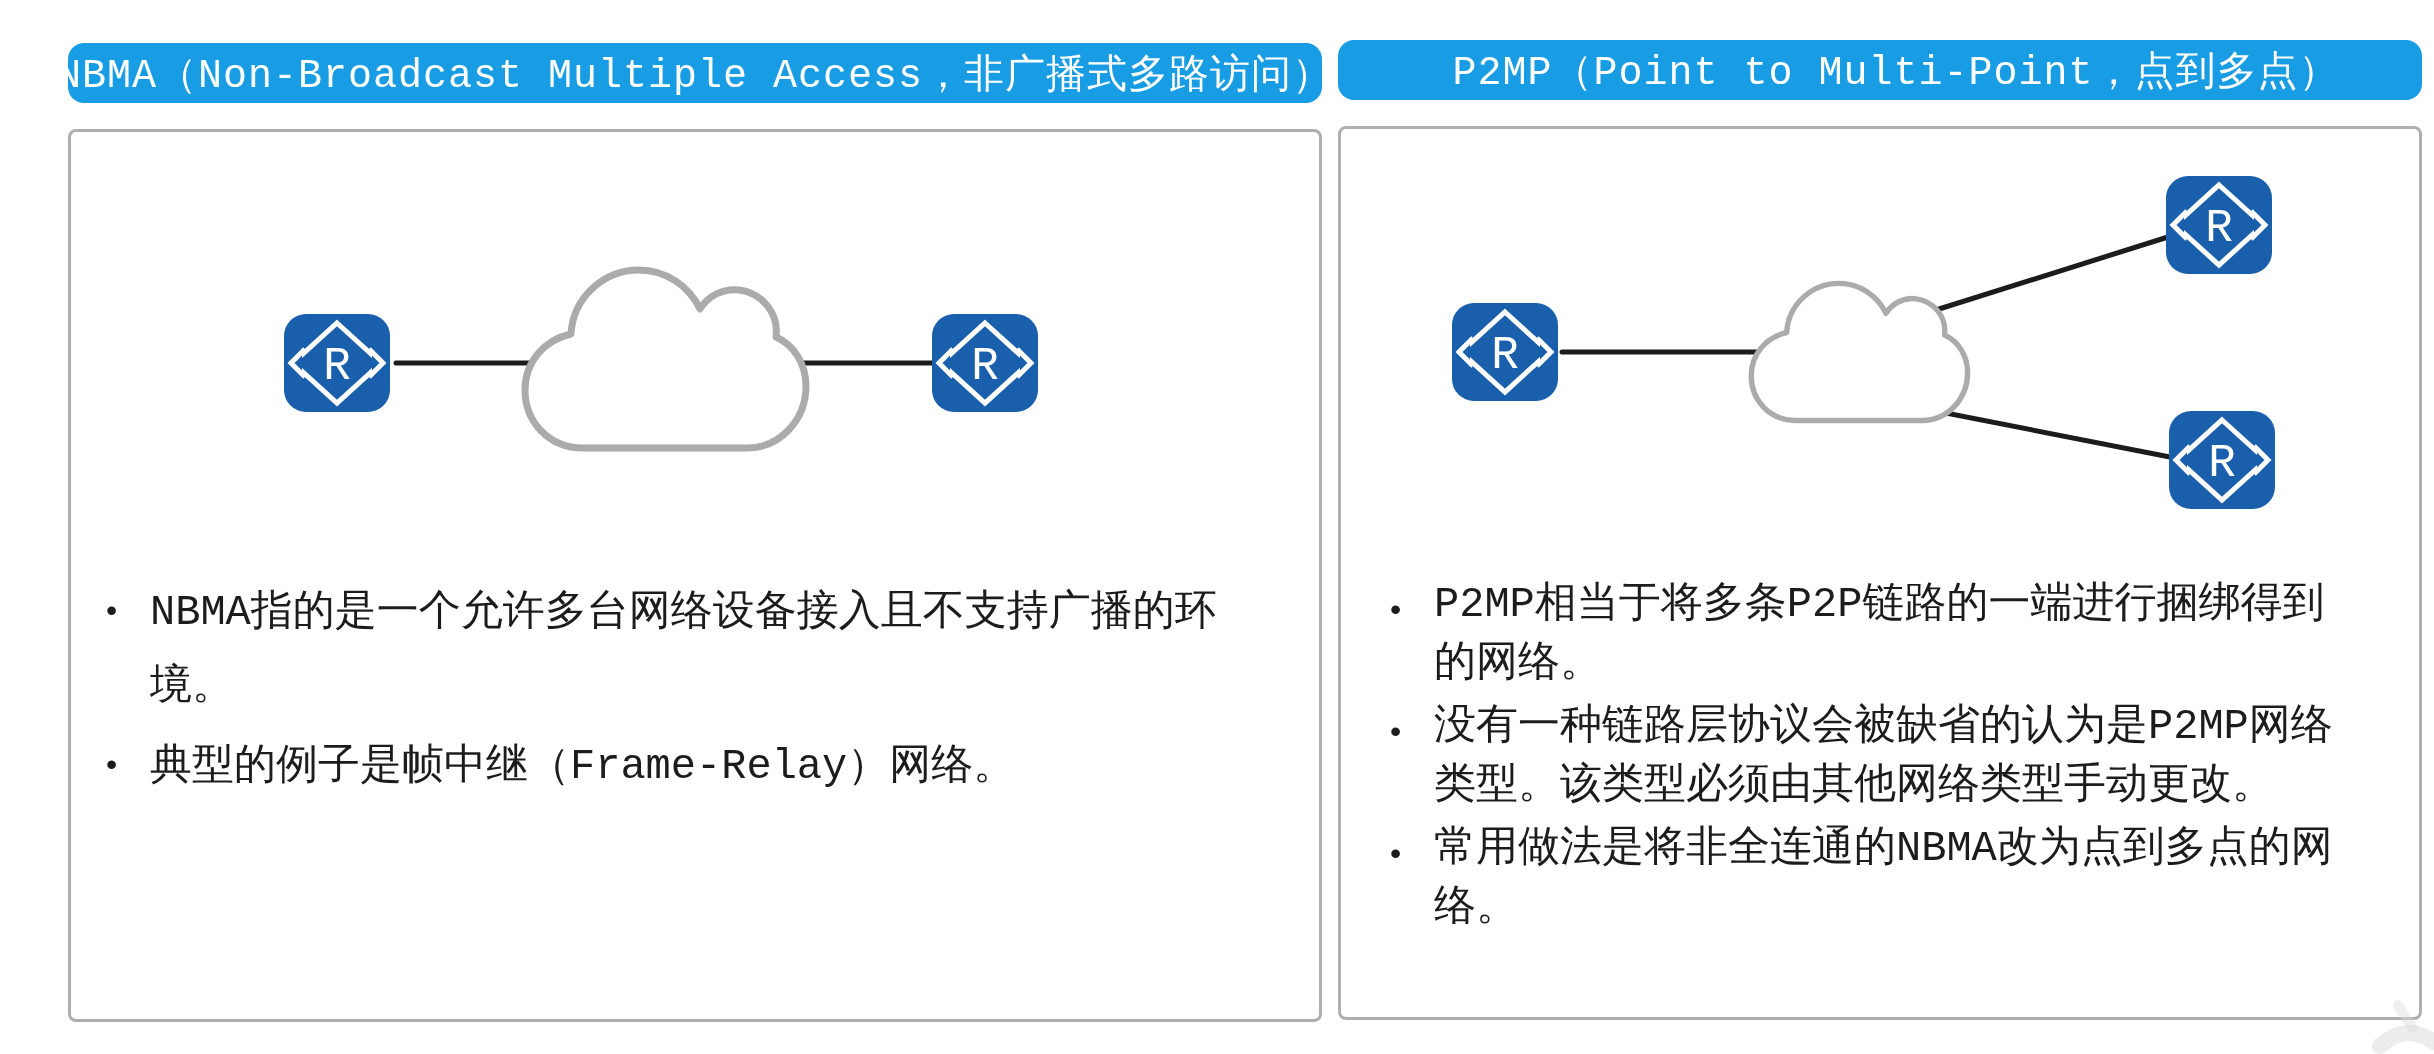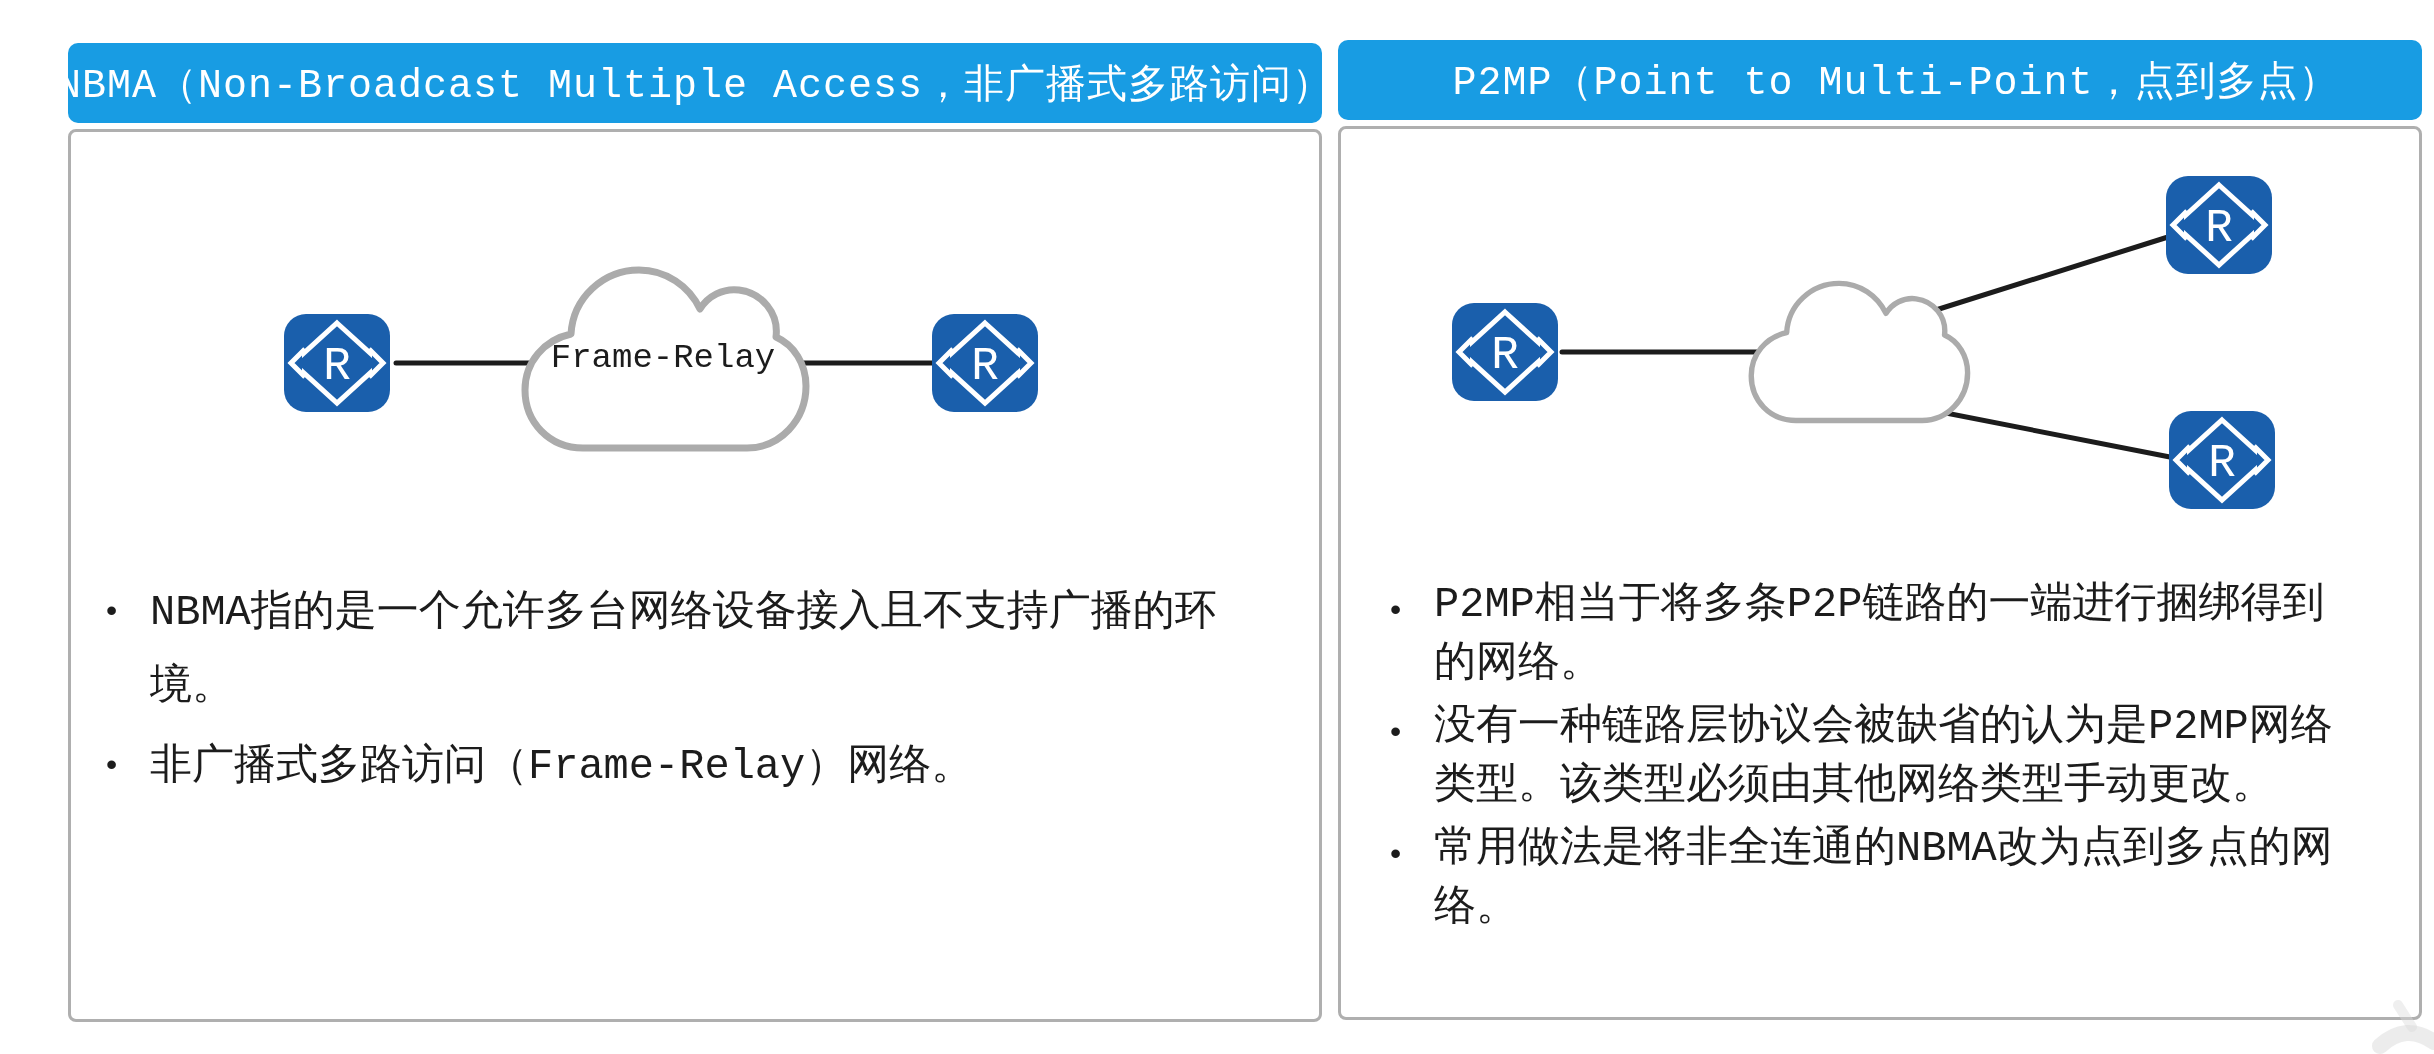--- a/index.html
+++ b/index.html
@@ -6,21 +6,21 @@
     --header-bg:#189CE3; --header-text:#FFFFFF; --panel-border:#AFAFAF;
     --router-bg:#1A5FAC; --router-glyph:#FFFFFF; --cloud-stroke:#ABABAB;
     --cloud-fill:#FFFFFF; --link-line:#1C1C1C; --body-text:#1C1C1C; --page-bg:#FFFFFF;
   }
   *{box-sizing:border-box;margin:0;padding:0;}
   html,body{background:var(--page-bg);}
   body{font-family:"Liberation Mono","DejaVu Sans Mono",monospace;}
   .stage{position:relative;width:2434px;height:1054px;background:var(--page-bg);overflow:hidden;}
 
   .panel-header{
-    position:absolute;height:80px;background:var(--header-bg);border-radius:10px;
+    position:absolute;height:60px;background:var(--header-bg);border-radius:16px;
     color:var(--header-text);display:flex;align-items:center;justify-content:center;
     font-size:40px;letter-spacing:1px;white-space:nowrap;
   }
   .panel-header.left{left:68px;top:43px;width:1254px;}
   .panel-header.right{left:1338px;top:40px;width:1084px;padding-left:32px;}
 
   .panel-body{
     position:absolute;background:#fff;border:3px solid var(--panel-border);border-radius:8px;
   }
   .panel-body.left{left:68px;top:129px;width:1254px;height:893px;}
@@ -76,21 +76,20 @@
     <line class="link" x1="1920" y1="315" x2="2168" y2="237"></line>
     <line class="link" x1="1905" y1="405" x2="2175" y2="458"></line>
 
     <use href="#cloudShape" class="cloud" transform="translate(513,250)"></use>
     <use href="#cloudShape" class="cloud" transform="translate(1742,268) scale(0.77)"></use>
 
     <path class="corner-swoosh" d="M 2380,1046 q 26,-24 54,-4" stroke-width="16" opacity="0.55"></path>
     <path class="corner-swoosh" d="M 2398,1005 l 14,22" stroke-width="10" opacity="0.45"></path>
   </svg>
 
-  <div class="cloud-label">Frame-Relay</div>
 
   <div class="router" style="left:281px;top:311px;">
     <svg viewBox="0 0 112 104">
       <rect class="router-rect" x="3" y="3" width="106" height="98" rx="22"></rect>
       <polygon class="router-shape" points="56,12 100,52 56,92 12,52"></polygon>
       <rect class="router-erase" x="5" y="42" width="16" height="20"></rect>
       <rect class="router-erase" x="91" y="42" width="16" height="20"></rect>
       <polyline class="router-shape" points="24,38 10,52 24,66"></polyline>
       <polyline class="router-shape" points="88,38 102,52 88,66"></polyline>
       <text class="router-letter" x="56" y="68" text-anchor="middle">R</text>
@@ -142,21 +141,21 @@
     </svg>
   </div>
 
   <div class="bullets left">
     <div class="bullet-row">
       <span class="bullet-dot">•</span>
       <span class="bullet-text">NBMA指的是一个允许多台网络设备接入且不支持广播的环境。</span>
     </div>
     <div class="bullet-row">
       <span class="bullet-dot">•</span>
-      <span class="bullet-text">非广播式多路访问（Frame-Relay）网络。</span>
+      <span class="bullet-text">典型的例子是帧中继（Frame-Relay）网络。</span>
     </div>
   </div>
 
   <div class="bullets right">
     <div class="bullet-row">
       <span class="bullet-dot">•</span>
       <span class="bullet-text">P2MP相当于将多条P2P链路的一端进行捆绑得到的网络。</span>
     </div>
     <div class="bullet-row">
       <span class="bullet-dot">•</span>

